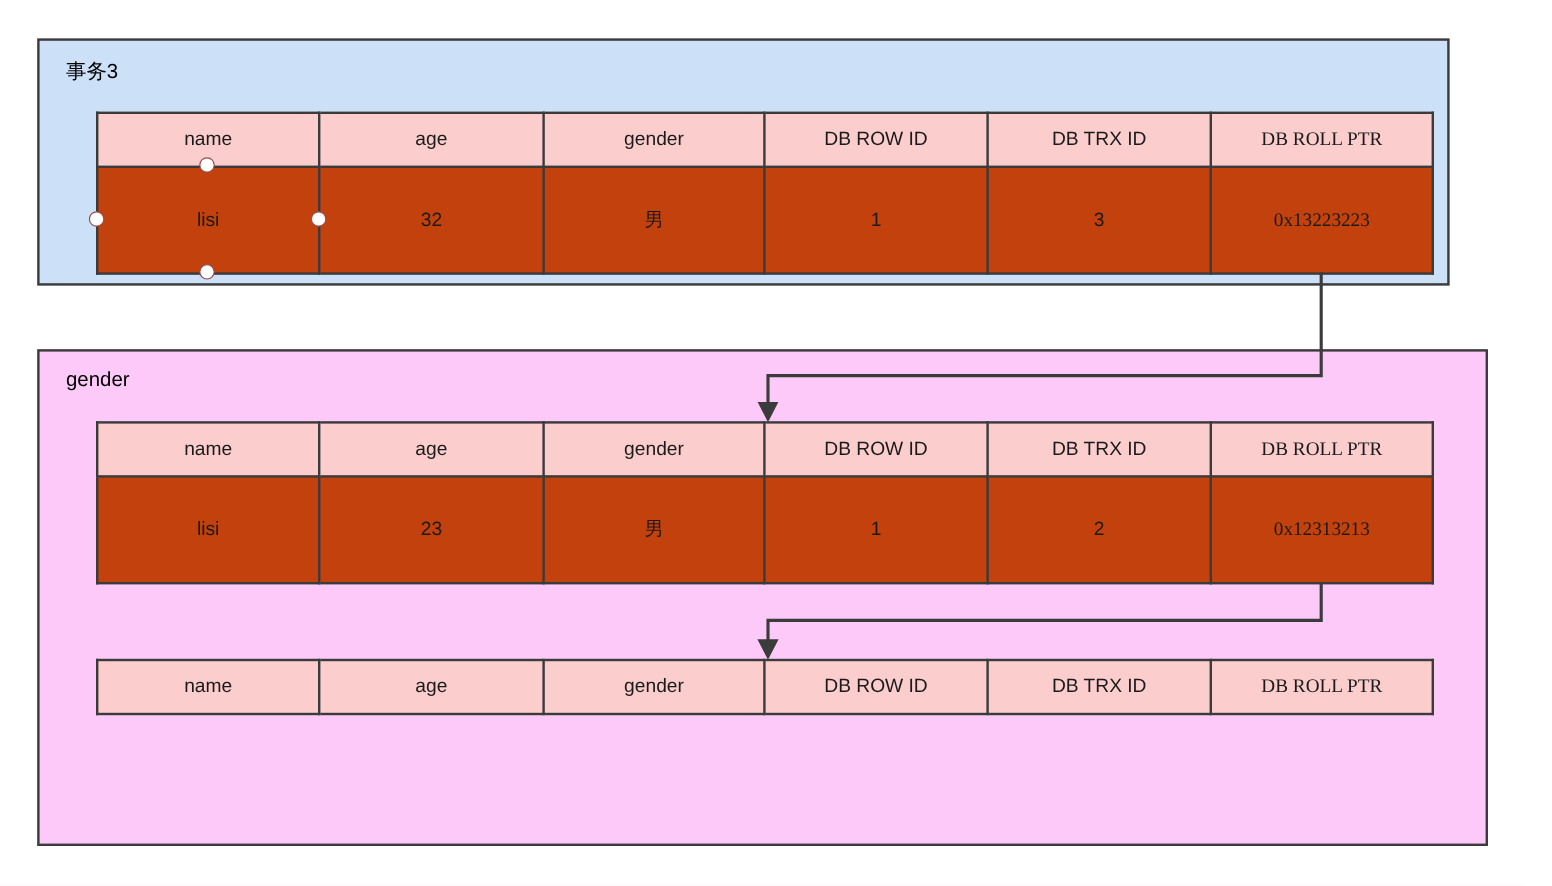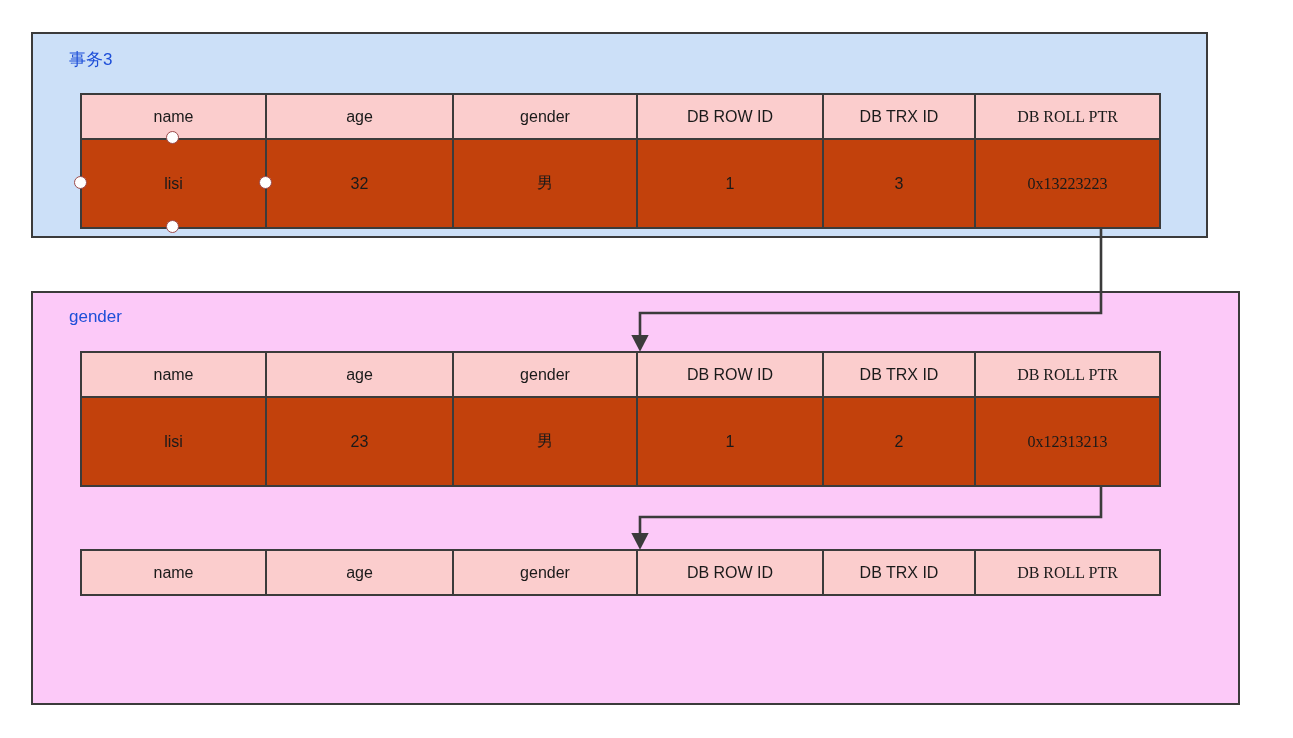--- a/index.html
+++ b/index.html
@@ -37,24 +37,24 @@
   }
   #undolog-group {
     left: 31px;
     top: 291px;
     width: 1209px;
     height: 414px;
     background: #fcc9f8;
   }
   .group-label {
     position: absolute;
-    left: 36px;
+    left: 22px;
     top: 14px;
     font-size: 17px;
-    color: #1d4ed8;
+    color: #000000;
     white-space: nowrap;
   }
 
   
   .rec-table {
     position: absolute;
     border-collapse: collapse;
     table-layout: fixed;
     box-sizing: border-box;
   }
@@ -73,21 +73,21 @@
   .rec-table tr.body td {
     background: #c2410c;
     height: 89px;
   }
 
   
   .col-name   { width: 185px; }
   .col-age    { width: 187px; }
   .col-gender { width: 184px; }
   .col-rowid  { width: 186px; }
-  .col-trxid  { width: 152px; }
+  .col-trxid  { width: 186px; }
   .col-rollptr{ width: 185px; font-family: Liberation Serif, serif; }
 
   #table-trx      { left: 80px;  top: 93px;  }
   #table-undo-1   { left: 80px;  top: 351px; }
   #table-undo-2   { left: 80px;  top: 549px; }
 
   
   .handle {
     position: absolute;
     width: 13px;

